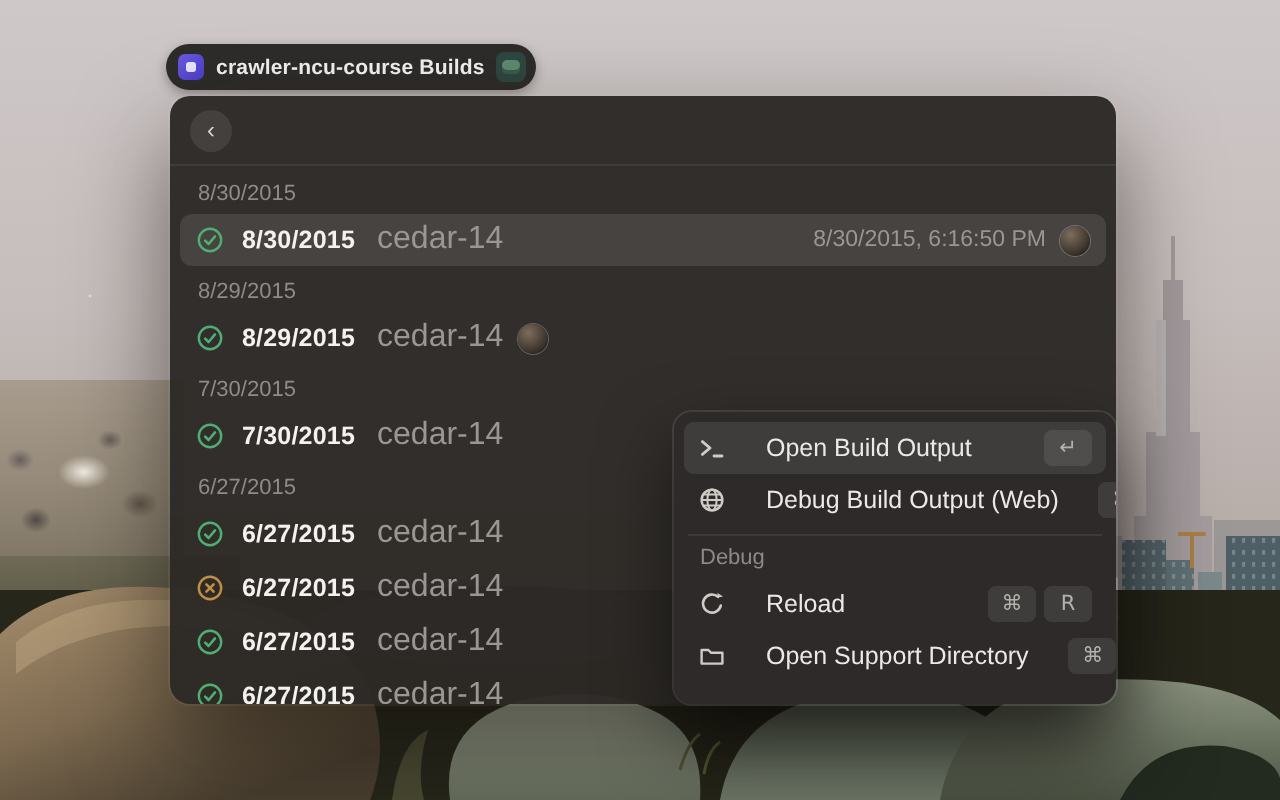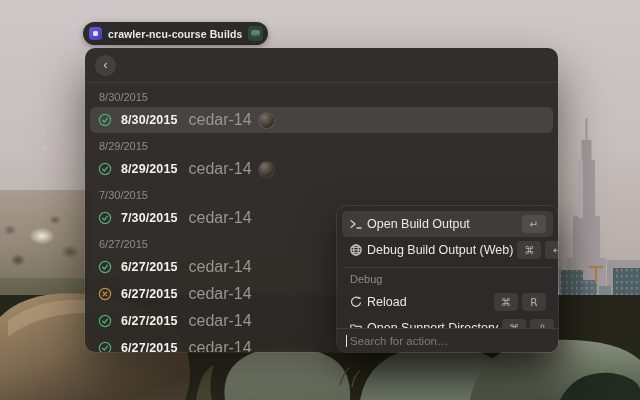--- a/index.html
+++ b/index.html
@@ -71,21 +71,21 @@
   .avatar{width:15px;height:15px;border-radius:50%;margin-left:7px;flex:none;
     background:radial-gradient(circle at 35% 30%, #7d6e5d, #473d34 55%, #1f1b18 90%);
     box-shadow:0 0 0 .5px rgba(255,255,255,.25);}
   
   .action-panel{
     position:absolute;left:337px;top:206px;width:221px;height:146px;border-radius:9px;
     background:rgba(46,43,41,.99);overflow:hidden;z-index:5;
     box-shadow:0 0 0 1px rgba(255,255,255,.10), 0 16px 36px rgba(0,0,0,.5);
   }
   .panel-list{padding:5px 5px 0;}
-  .action-item{height:26px;border-radius:5px;display:flex;align-items:center;padding:0 7px;gap:4px;}
+  .action-item{height:26px;border-radius:5px;display:flex;align-items:center;padding:0 7px;gap:20px;}
   .action-item.selected{background:rgba(255,255,255,.09);}
   .ai-icon{width:14px;height:14px;flex:none;}
   .ai-label{font-size:12.5px;color:#ebe9e7;white-space:nowrap;}
   .keys{margin-left:auto;display:flex;gap:4px;}
   .key{min-width:18px;height:18px;padding:0 3px;border-radius:4px;background:rgba(255,255,255,.09);
     color:#b4b1ad;font-size:10.5px;display:flex;align-items:center;justify-content:center;
     font-family:"DejaVu Sans","Liberation Sans",sans-serif;}
   .panel-divider{height:1px;background:rgba(255,255,255,.08);margin:4px 2px 3px;}
   .panel-section-label{font-size:11px;color:#8d8a86;padding:2px 8px 3px;line-height:13px;}
   .search-bar{position:absolute;left:0;right:0;bottom:0;height:23px;background:#2e2b29;
@@ -181,20 +181,21 @@
   </div>
   <div class="list">
       <div class="section-header">8/30/2015</div>
       <div class="row selected">
         <svg class="st" viewBox="0 0 14 14">
           <circle cx="7" cy="7" r="5.6" fill="none" stroke="#4fae74" stroke-width="1.2"></circle>
           <path d="M4.6 7.3l1.7 1.7 3.2-3.8" fill="none" stroke="#4fae74" stroke-width="1.3" stroke-linecap="round" stroke-linejoin="round"></path>
         </svg>
         <span class="row-title">8/30/2015</span>
         <span class="row-sub">cedar-14</span>
+        <span class="row-acc">8/30/2015, 6:16:50 PM</span>
         <span class="avatar"></span>
       </div>
       <div class="section-header">8/29/2015</div>
       <div class="row">
         <svg class="st" viewBox="0 0 14 14">
           <circle cx="7" cy="7" r="5.6" fill="none" stroke="#4fae74" stroke-width="1.2"></circle>
           <path d="M4.6 7.3l1.7 1.7 3.2-3.8" fill="none" stroke="#4fae74" stroke-width="1.3" stroke-linecap="round" stroke-linejoin="round"></path>
         </svg>
         <span class="row-title">8/29/2015</span>
         <span class="row-sub">cedar-14</span>
@@ -290,17 +291,13 @@
             <path d="M1.8 4h3.4l1.3 1.4h5.7v5.4H1.8z" fill="none" stroke="#cfccc8" stroke-width="1.2" stroke-linejoin="round"></path>
           </svg>
           <span class="ai-label">Open Support Directory</span>
           <span class="keys">
             <span class="key">⌘</span>
             <span class="key">⇧</span>
           </span>
         </div>
       </div>
   </div>
-  <div class="search-bar">
-    <span class="caret"></span>
-    <input class="search-input" placeholder="Search for action…" style="">
-  </div>
 </div>
 
 </body></html>

